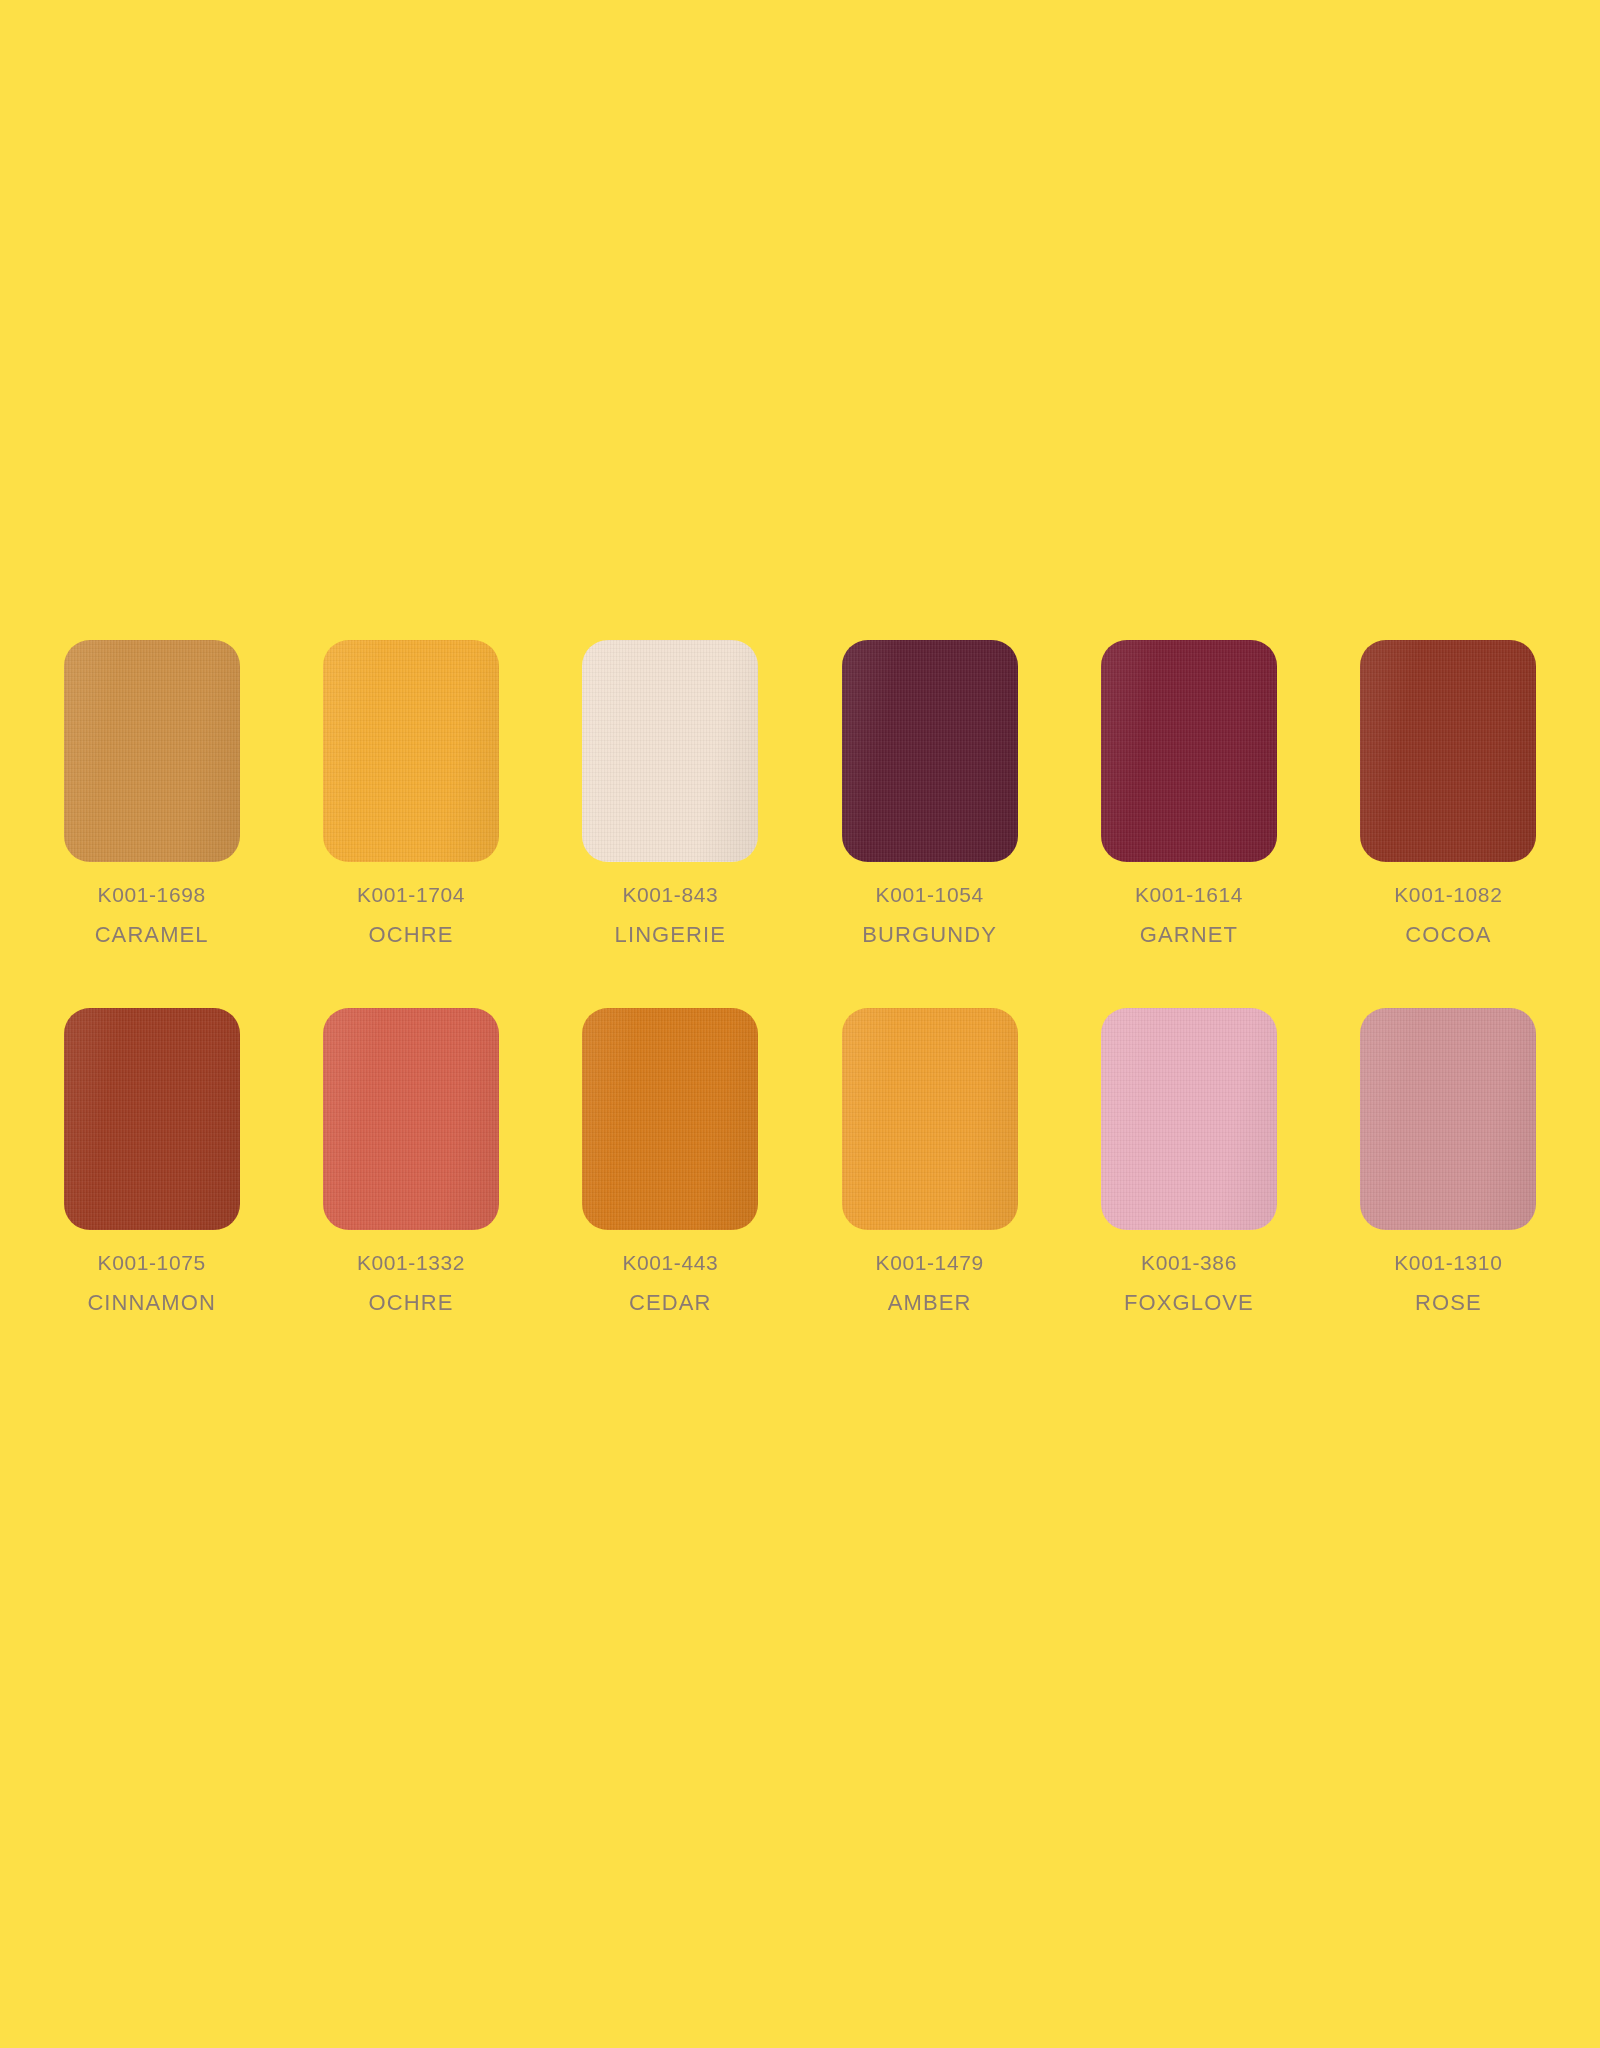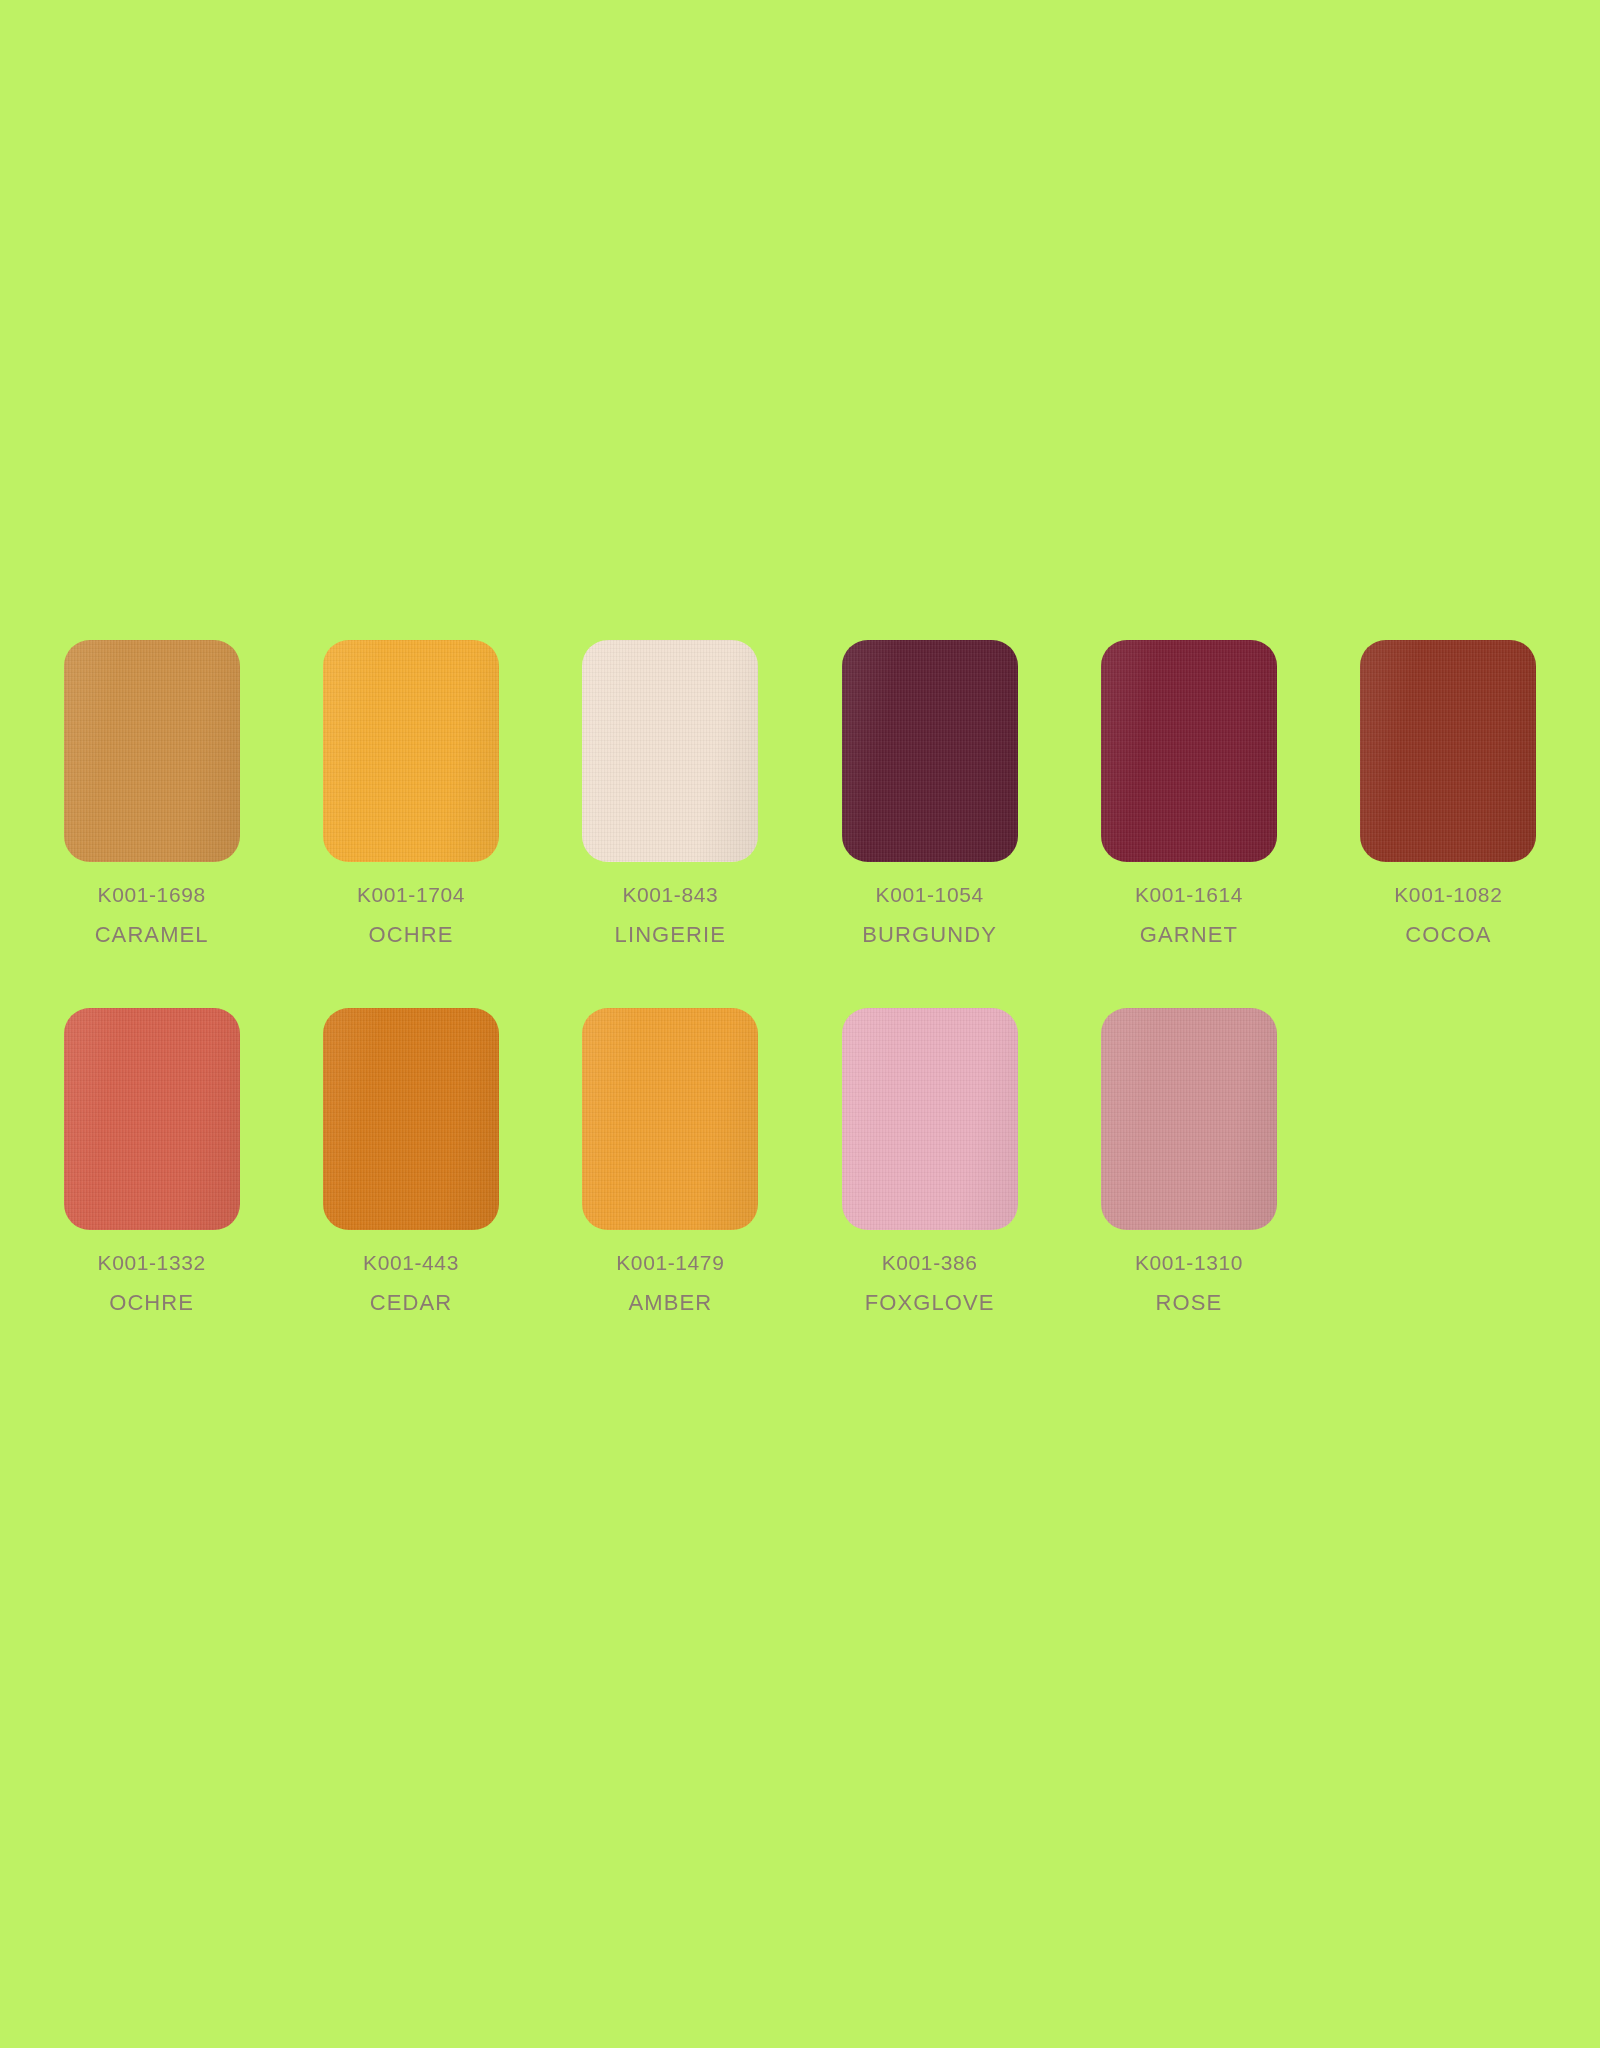--- a/index.html
+++ b/index.html
@@ -12,21 +12,21 @@
     height: 2048px;
     font-family: "Liberation Sans", sans-serif;
     -webkit-font-smoothing: antialiased;
     overflow: hidden;
   }
 
   #palette-page {
     width: 1600px;
     height: 2048px;
     position: relative;
-    background: #bef264;
+    background: #fde047;
     box-sizing: border-box;
   }
 
   
   #swatch-grid {
     position: absolute;
     left: 0;
     top: 640px;
     width: 1600px;
     display: grid;
@@ -181,20 +181,29 @@
         <div class="swatch-chip-wrap">
           <div class="swatch-chip" style="background-color: rgb(142, 51, 34);"></div>
         </div>
         <div class="swatch-labels">
           <span class="swatch-code">K001-1082</span>
           <span class="swatch-name">COCOA</span>
         </div>
       </div>
       <div class="swatch-card">
         <div class="swatch-chip-wrap">
+          <div class="swatch-chip" style="background-color: rgb(156, 59, 34);"></div>
+        </div>
+        <div class="swatch-labels">
+          <span class="swatch-code">K001-1075</span>
+          <span class="swatch-name">CINNAMON</span>
+        </div>
+      </div>
+      <div class="swatch-card">
+        <div class="swatch-chip-wrap">
           <div class="swatch-chip" style="background-color: rgb(212, 96, 76);"></div>
         </div>
         <div class="swatch-labels">
           <span class="swatch-code">K001-1332</span>
           <span class="swatch-name">OCHRE</span>
         </div>
       </div>
       <div class="swatch-card">
         <div class="swatch-chip-wrap">
           <div class="swatch-chip" style="background-color: rgb(212, 121, 26);"></div>

